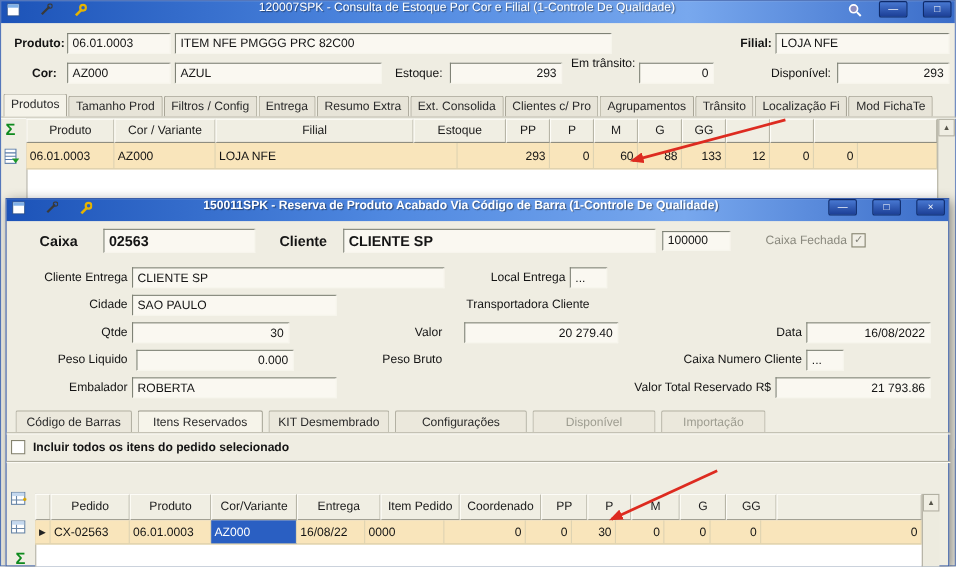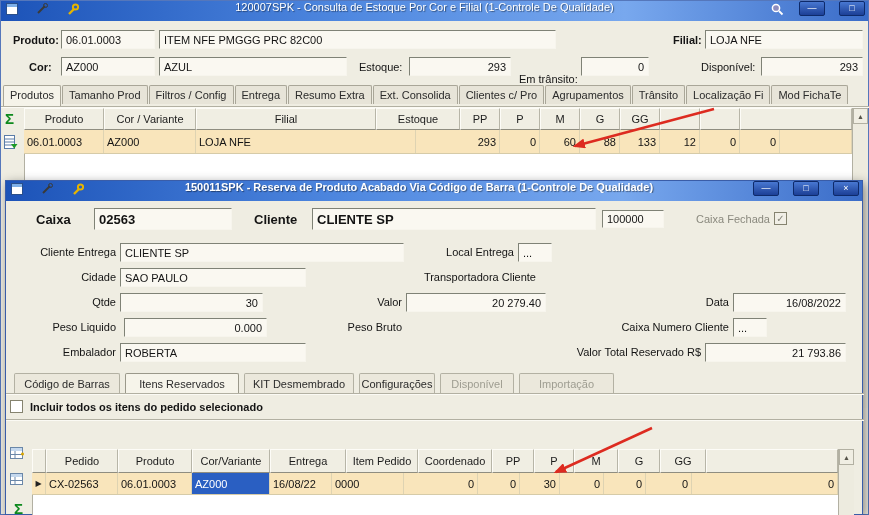--- a/index.html
+++ b/index.html
@@ -14,21 +14,21 @@
 #w2 .tbt{font-weight:bold}
 .tbi{display:flex;align-items:center;justify-content:center;width:16px;height:16px}
 .tbb{width:26px;height:15px;display:flex;align-items:center;justify-content:center;font-size:9px;line-height:1;color:#fff;background:linear-gradient(#4878d2,#1c3f96);border:1px solid #0e2a6a;border-radius:2px}
 .lb{position:absolute;white-space:nowrap}
 .b{font-weight:bold}
 .ra{text-align:right}
 .gray{color:#8a897e}
 .fld{position:absolute;height:19px;background:#FAF8F1;border:1px solid;border-color:#7f8276 #f7f5ed #f7f5ed #7f8276;display:flex;align-items:center;padding:0 4px;white-space:nowrap;overflow:hidden}
 .fr{justify-content:flex-end}
 .big{height:22px;font-size:13px;font-weight:bold}
-.tabs{position:absolute;display:flex;}
+.tabs{position:absolute;display:flex;align-items:flex-end}
 .tab{height:19px;padding:3px 6px 0;margin-right:1px;background:#E7E4D8;border:1px solid #a9a698;border-bottom:none;border-radius:2px 2px 0 0;color:#2b2b2b;white-space:nowrap}
 .tab.on{background:#F5F3E9;height:21px;z-index:2}
 .tab2{height:20px;margin-right:5px;background:#EBE8DC;border:1px solid #b3b1a3;border-bottom:none;border-radius:2px 2px 0 0;color:#2b2b2b;display:flex;align-items:center;justify-content:center;white-space:nowrap}
 .tab2.on{background:#F6F4EA;border-color:#9a988a}
 .tab2.dis{color:#9e9d91}
 .hr{position:absolute;border-top:1px solid #b2b0a2;border-bottom:1px solid #fbfaf4;height:2px}
 .gridbg{position:absolute;background:#fff;border-top:1px solid #b2b0a2;border-left:1px solid #b2b0a2}
 .ghr,.gdr{position:absolute;display:flex}
 .gh{background:#F0EEE3;border-top:1px solid #fdfcf7;border-left:1px solid #fdfcf7;border-right:1px solid #b7b5a7;border-bottom:1px solid #8f8d80;display:flex;align-items:center;justify-content:center;white-space:nowrap;overflow:hidden;color:#1c1c1c}
 .gdr{background:#F9E5BB;border-bottom:1px solid #d6cba8}
@@ -82,21 +82,21 @@
   <div class="fld" style="left:60px;top:29px;width:94px">06.01.0003</div>
   <div class="fld" style="left:158px;top:29px;width:397px">ITEM NFE PMGGG PRC 82C00</div>
   <span class="lb b" style="left:672px;top:33px">Filial:</span>
   <div class="fld" style="left:704px;top:29px;width:158px">LOJA NFE</div>
 
   <span class="lb b" style="left:28px;top:60px">Cor:</span>
   <div class="fld" style="left:60px;top:56px;width:94px">AZ000</div>
   <div class="fld" style="left:158px;top:56px;width:188px">AZUL</div>
   <span class="lb" style="left:358px;top:60px">Estoque:</span>
   <div class="fld fr" style="left:408px;top:56px;width:102px">293</div>
-  <span class="lb" style="left:518px;top:72px">Em trânsito:</span>
+  <span class="lb" style="left:518px;top:51px">Em trânsito:</span>
   <div class="fld fr" style="left:580px;top:56px;width:68px">0</div>
   <span class="lb" style="left:700px;top:60px">Disponível:</span>
   <div class="fld fr" style="left:760px;top:56px;width:102px">293</div>
 
   <div class="tabs" style="left:2px;top:84px">
     <div class="tab on">Produtos</div>
     <div class="tab">Tamanho Prod</div>
     <div class="tab">Filtros / Config</div>
     <div class="tab">Entrega</div>
     <div class="tab">Resumo Extra</div>
@@ -191,41 +191,41 @@
   <span class="lb ra" style="left:420px;top:65px;width:88px">Local Entrega</span>
   <div class="fld" style="left:512px;top:62px;width:34px">...</div>
 
   <span class="lb ra" style="left:0;top:90px;width:110px">Cidade</span>
   <div class="fld" style="left:114px;top:87px;width:186px">SAO PAULO</div>
   <span class="lb ra" style="left:390px;top:90px;width:140px">Transportadora Cliente</span>
 
   <span class="lb ra" style="left:0;top:115px;width:110px">Qtde</span>
   <div class="fld fr" style="left:114px;top:112px;width:143px">30</div>
   <span class="lb ra" style="left:330px;top:115px;width:66px">Valor</span>
-  <div class="fld fr" style="left:400px;top:112px;width:140px">20 279.40</div>
+  <div class="fld fr" style="left:416px;top:112px;width:140px">20 279.40</div>
   <span class="lb ra" style="left:655px;top:115px;width:68px">Data</span>
   <div class="fld fr" style="left:727px;top:112px;width:113px">16/08/2022</div>
 
   <span class="lb ra" style="left:0;top:140px;width:110px">Peso Liquido</span>
   <div class="fld fr" style="left:118px;top:137px;width:143px">0.000</div>
   <span class="lb ra" style="left:330px;top:140px;width:66px">Peso Bruto</span>
   <span class="lb ra" style="left:600px;top:140px;width:123px">Caixa Numero Cliente</span>
   <div class="fld" style="left:727px;top:137px;width:34px">...</div>
 
   <span class="lb ra" style="left:0;top:165px;width:110px">Embalador</span>
   <div class="fld" style="left:114px;top:162px;width:186px">ROBERTA</div>
   <span class="lb ra" style="left:530px;top:165px;width:165px">Valor Total Reservado R$</span>
   <div class="fld fr" style="left:699px;top:162px;width:141px">21 793.86</div>
 
   <div class="tabs" style="left:8px;top:192px">
     <div class="tab2" style="width:106px">Código de Barras</div>
     <div class="tab2 on" style="width:114px">Itens Reservados</div>
     <div class="tab2" style="width:110px">KIT Desmembrado</div>
-    <div class="tab2" style="width:76px">Configurações</div>
-    <div class="tab2 dis" style="width:74px">Disponível</div>
+    <div class="tab2" style="width:120px">Configurações</div>
+    <div class="tab2 dis" style="width:112px">Disponível</div>
     <div class="tab2 dis" style="width:95px">Importação</div>
   </div>
   <div class="hr" style="left:0;top:212px;width:858px"></div>
 
   <span class="cb" style="left:4px;top:219px"></span>
   <span class="lb b" style="left:24px;top:220px">Incluir todos os itens do pedido selecionado</span>
   <div class="hr" style="left:0;top:238px;width:858px"></div>
 
   <span class="x" style="left:4px;top:266px"><svg width="15" height="13">
         <rect x="0.5" y="0.5" width="12" height="11" fill="#fff" stroke="#6a87a8"></rect>

